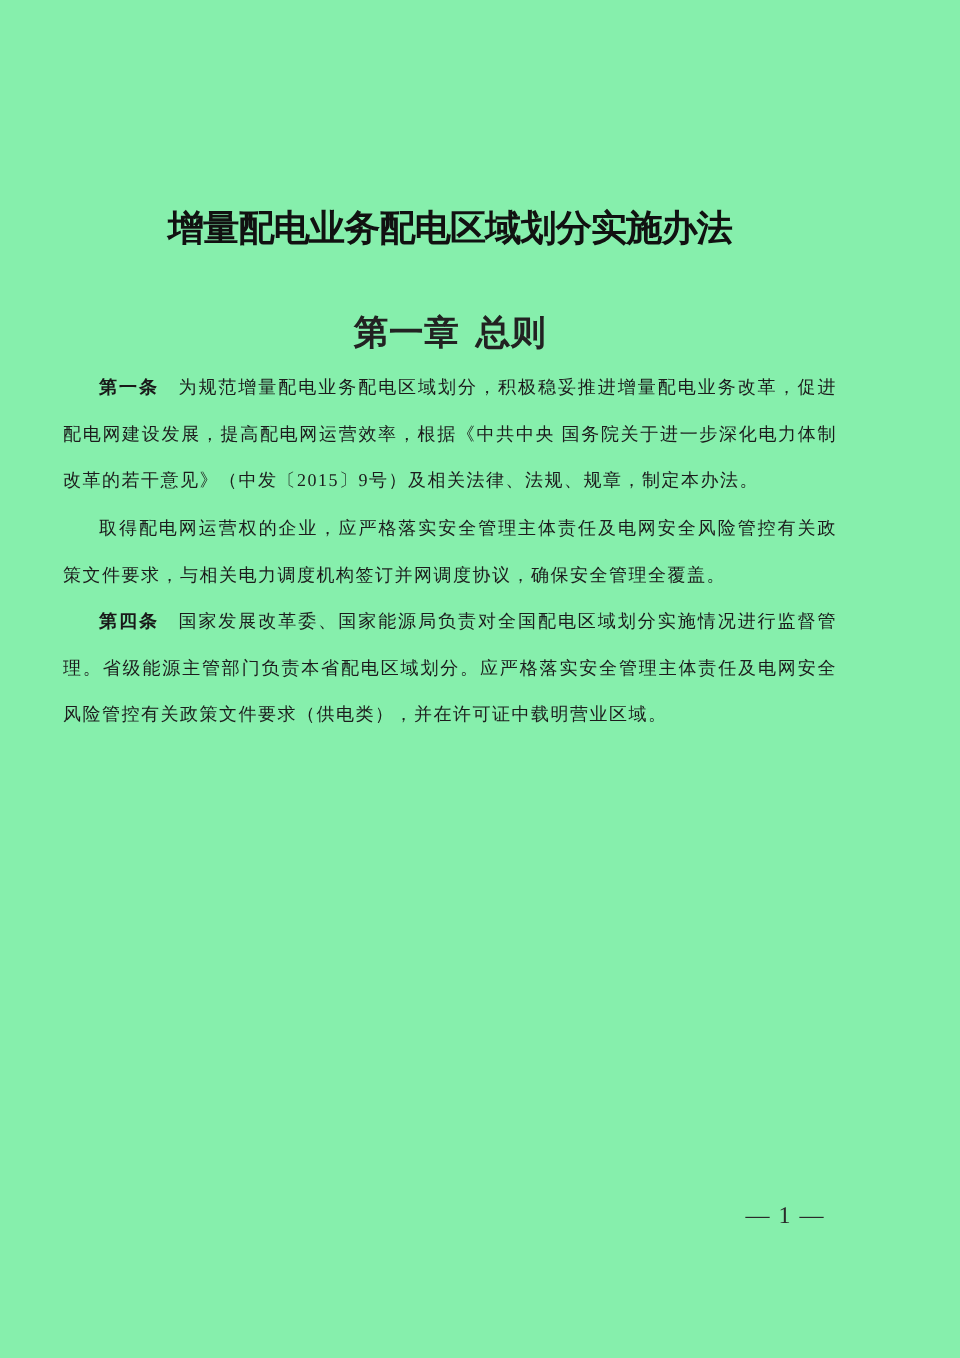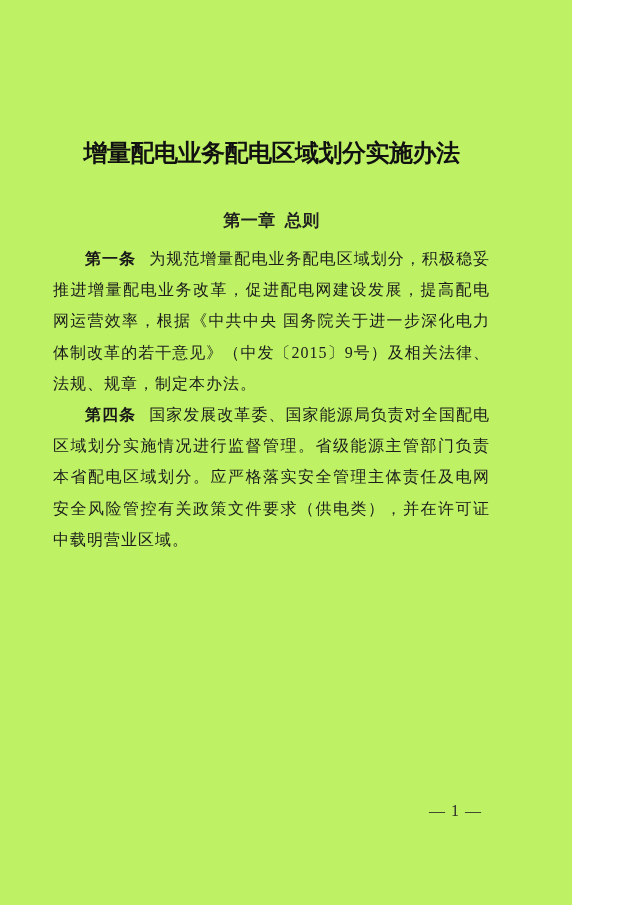--- a/index.html
+++ b/index.html
@@ -9,54 +9,54 @@
   body {
     width: 640px;
     height: 905px;
     background: #ffffff;
     overflow: hidden;
     color: #1c1c1c;
     font-family: "Liberation Serif", "DejaVu Serif", serif;
   }
   .page {
     position: relative;
-    width: 572px;
+    width: 640px;
     height: 905px;
-    background: #bef264;
+    background: #86efac;
     box-sizing: border-box;
-    padding: 0 82px 0 53px;
+    padding: 0 82px 0 42px;
   }
   .title {
     margin: 0;
     padding-top: 137px;
     font-size: 24px;
     line-height: 32px;
     font-weight: bold;
     text-align: center;
     letter-spacing: -0.5px;
     color: #111111;
     font-family: "Liberation Serif", "DejaVu Serif", serif;
   }
   .chapter {
     margin: 40px 0 0 0;
-    font-size: 17px;
+    font-size: 23px;
     line-height: 24px;
     font-weight: bold;
     text-align: center;
     letter-spacing: 0.5px;
     word-spacing: 4px;
     color: #222222;
     font-family: "Liberation Sans", "DejaVu Sans", sans-serif;
   }
   .body-text {
     margin-top: 10px;
   }
   .para {
     margin: 0;
-    font-size: 16px;
+    font-size: 12px;
     line-height: 31.2px;
     letter-spacing: 1px;
     text-align: justify;
     text-justify: inter-ideograph;
     text-indent: 2em;
     color: #1c1c1c;
   }
   .lead {
     font-weight: bold;
     margin-right: 13px;
@@ -85,20 +85,21 @@
   <h1 class="title">增量配电业务配电区域划分实施办法</h1>
 
   <h2 class="chapter">第一章 总则</h2>
 
   <div class="body-text">
 
     <p class="para"><b class="lead">第一条</b><span>为规范增量配电业务配电区域划分，积极稳妥推进增量配电业务改革，促进配电网建设发展，提高配电网运营效率，根据《中共中央 国务院关于进一步深化电力体制改革的若干意见》（中发〔2015〕9号）及相关法律、法规、规章，制定本办法。</span></p>
 
 
 
+    <p class="para"><span>取得配电网运营权的企业，应严格落实安全管理主体责任及电网安全风险管控有关政策文件要求，与相关电力调度机构签订并网调度协议，确保安全管理全覆盖。</span></p>
 
     <p class="para"><b class="lead">第四条</b><span>国家发展改革委、国家能源局负责对全国配电区域划分实施情况进行监督管理。省级能源主管部门负责本省配电区域划分。应严格落实安全管理主体责任及电网安全风险管控有关政策文件要求（供电类），并在许可证中载明营业区域。</span></p>
 
   </div>
 
   <div class="page-number">— 1 —</div>
 
 </div>
 
 </body></html>

